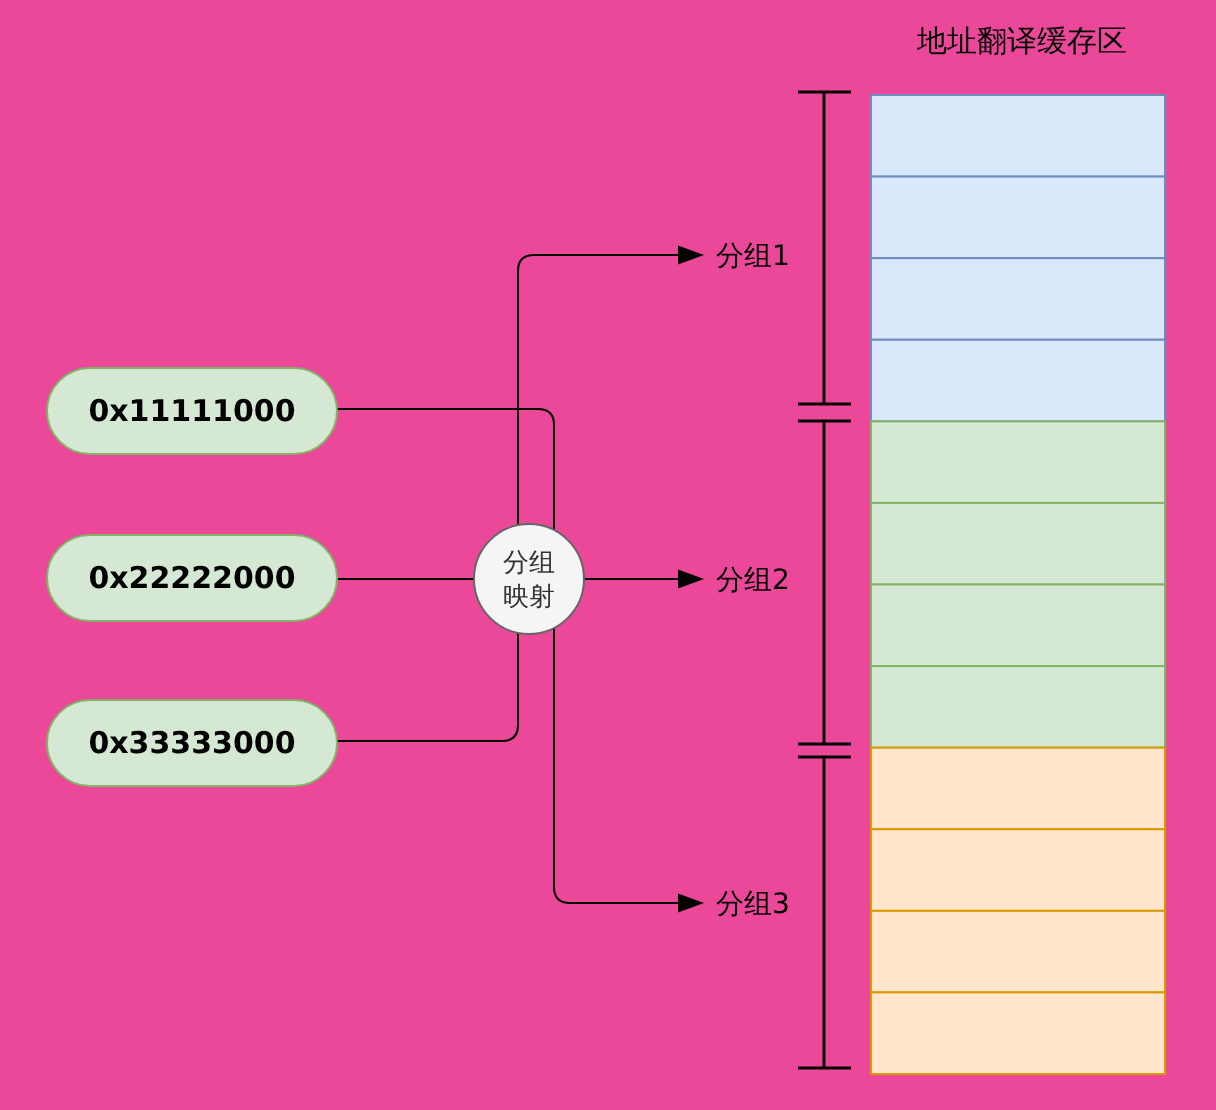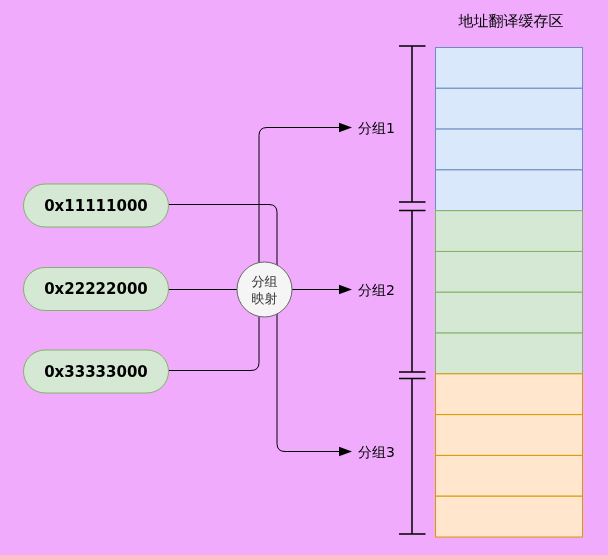--- a/index.html
+++ b/index.html
@@ -1,17 +1,17 @@
 <!DOCTYPE html>
 <html><head>
 <meta charset="utf-8">
 <style>
   html,body{margin:0;padding:0;background:#ffffff;}
   body{font-family:"DejaVu Sans","Liberation Sans",sans-serif;}
-  .stage{position:relative;width:608px;height:555px;background:#f0abfc;overflow:hidden;text-align:right;}
+  .stage{position:relative;width:608px;height:555px;background:#ec4899;overflow:hidden;text-align:right;}
   svg{display:block;}
   text{font-family:"DejaVu Sans","Liberation Sans",sans-serif;}
   .pill-text{font-size:15px;font-weight:bold;fill:#000000;}
   .group-label{font-size:14px;fill:#000000;}
   .circle-text{font-size:13px;fill:#333333;}
   .title-text{font-size:15px;fill:#000000;}
   .connector{fill:none;stroke:#000000;stroke-width:1;}
   .bracket{fill:none;stroke:#000000;stroke-width:1.5;}
   .arrowhead{fill:#000000;stroke:none;}
 </style>

